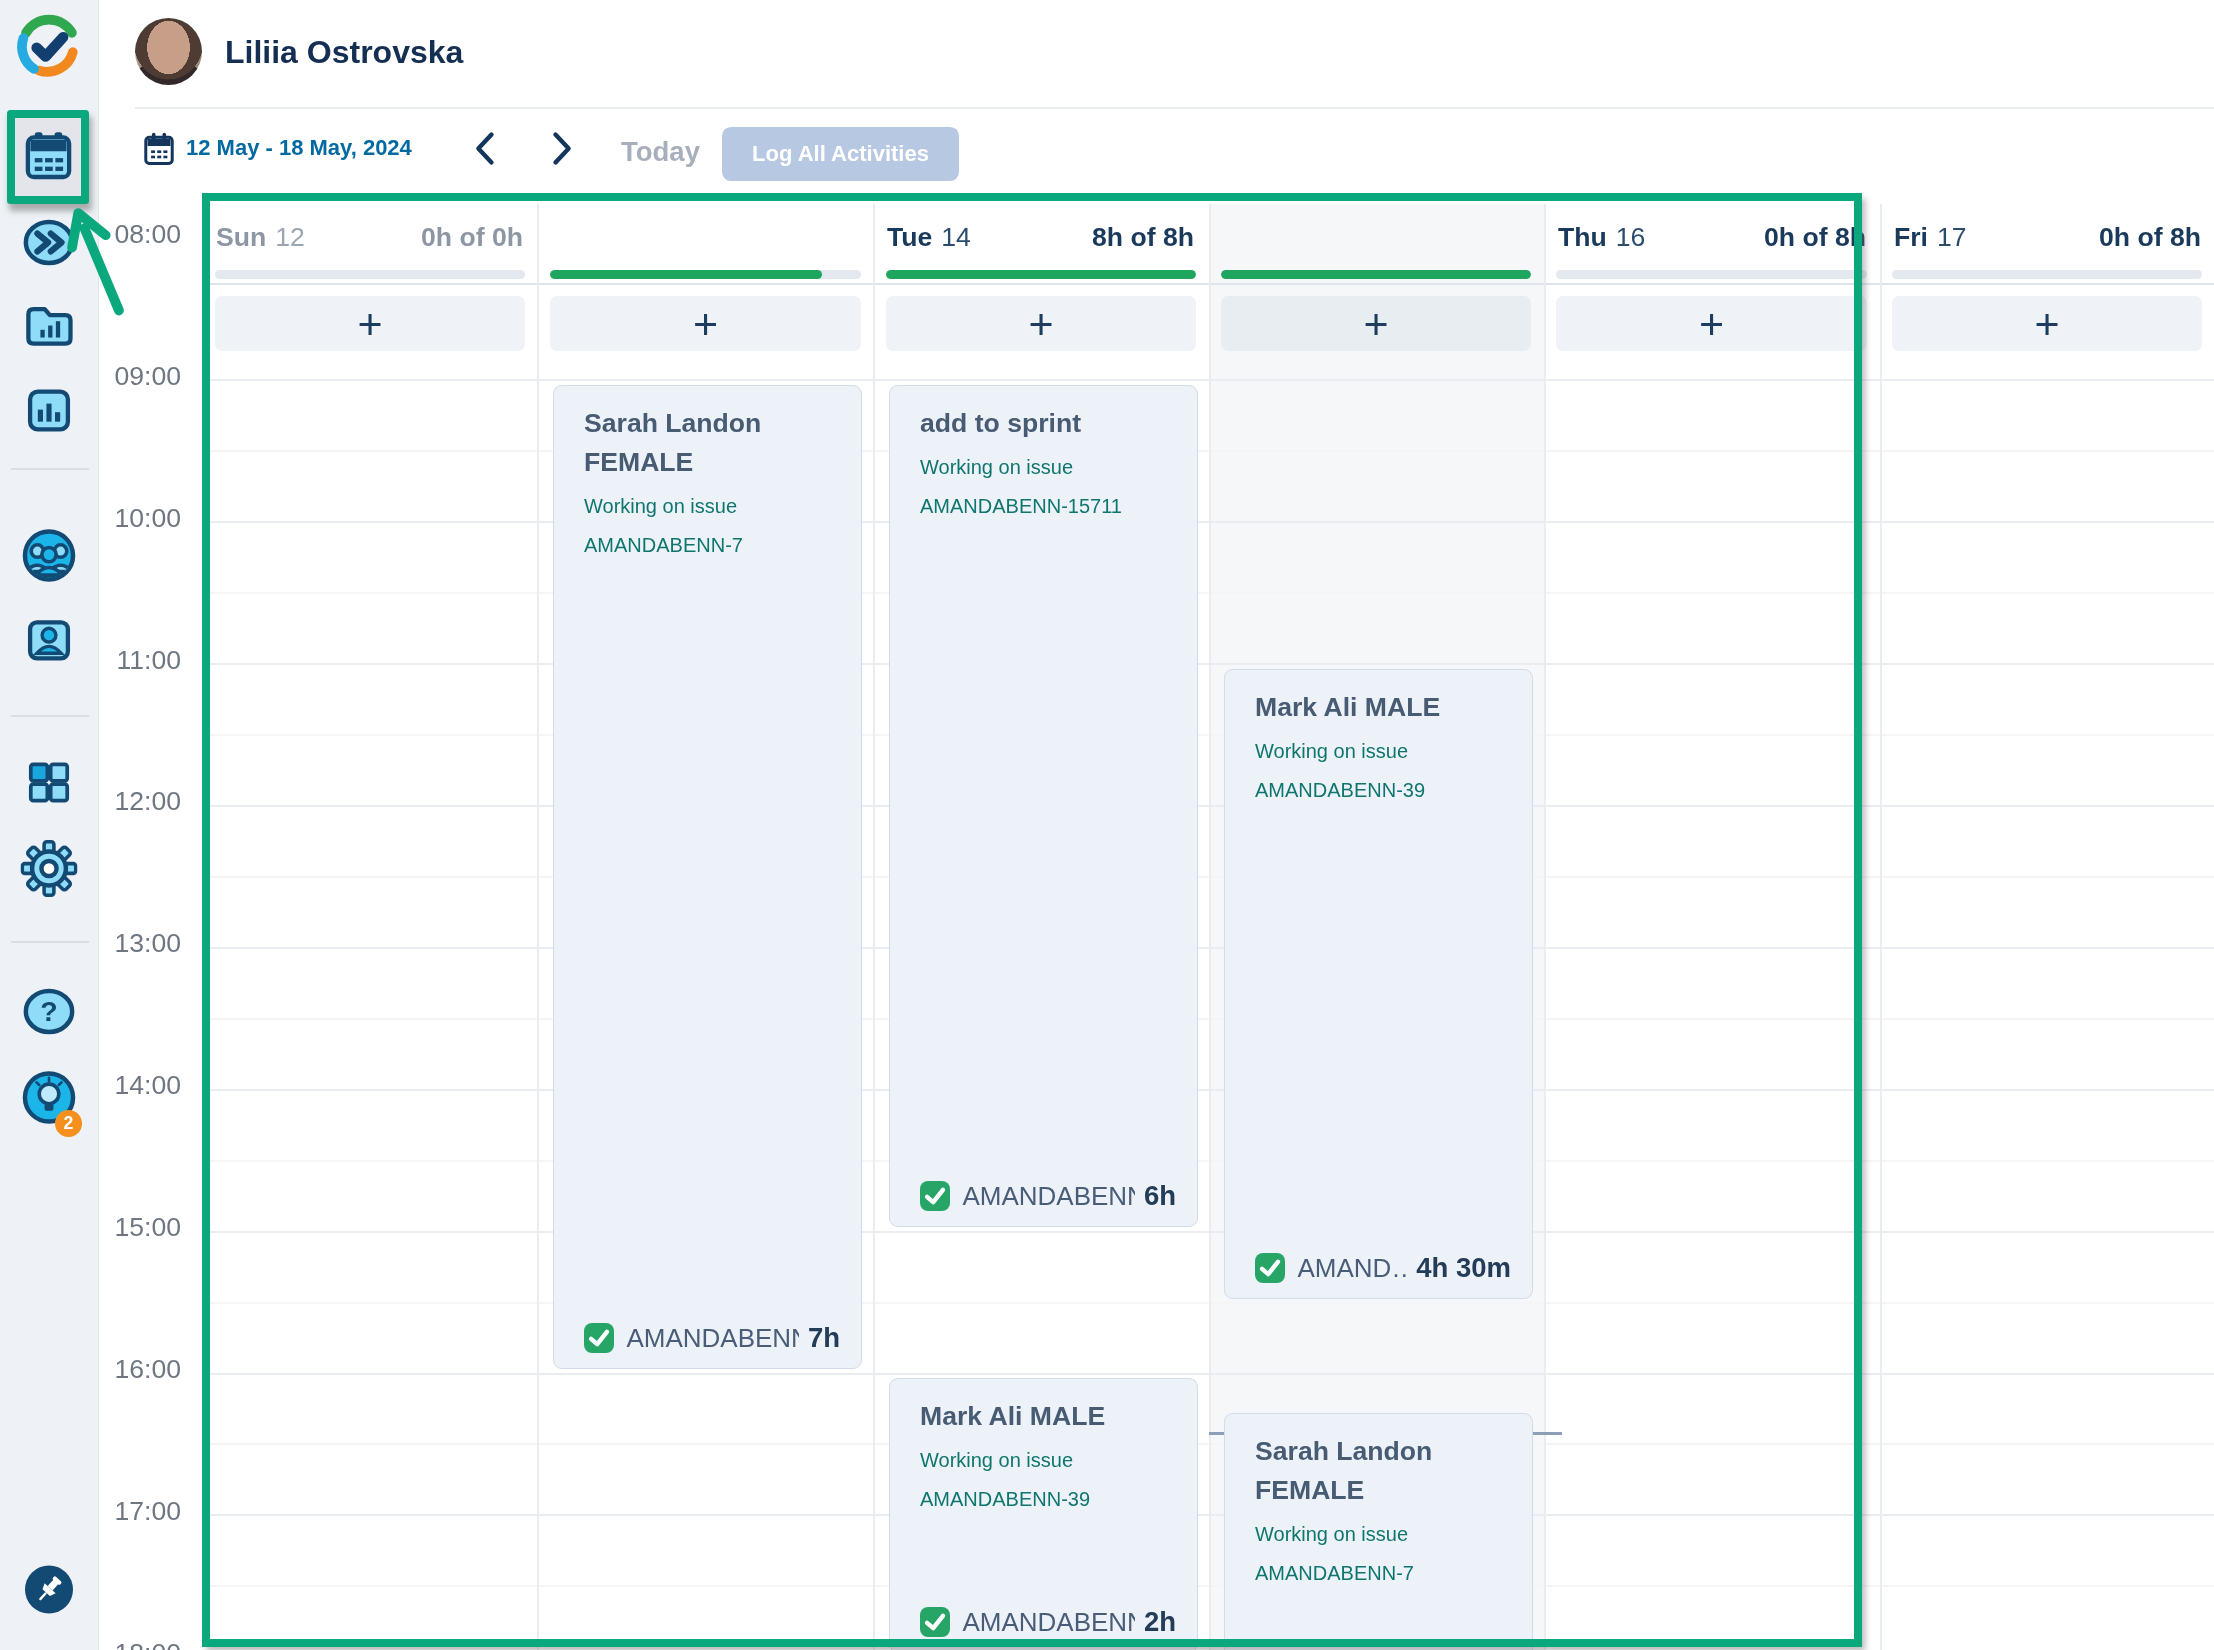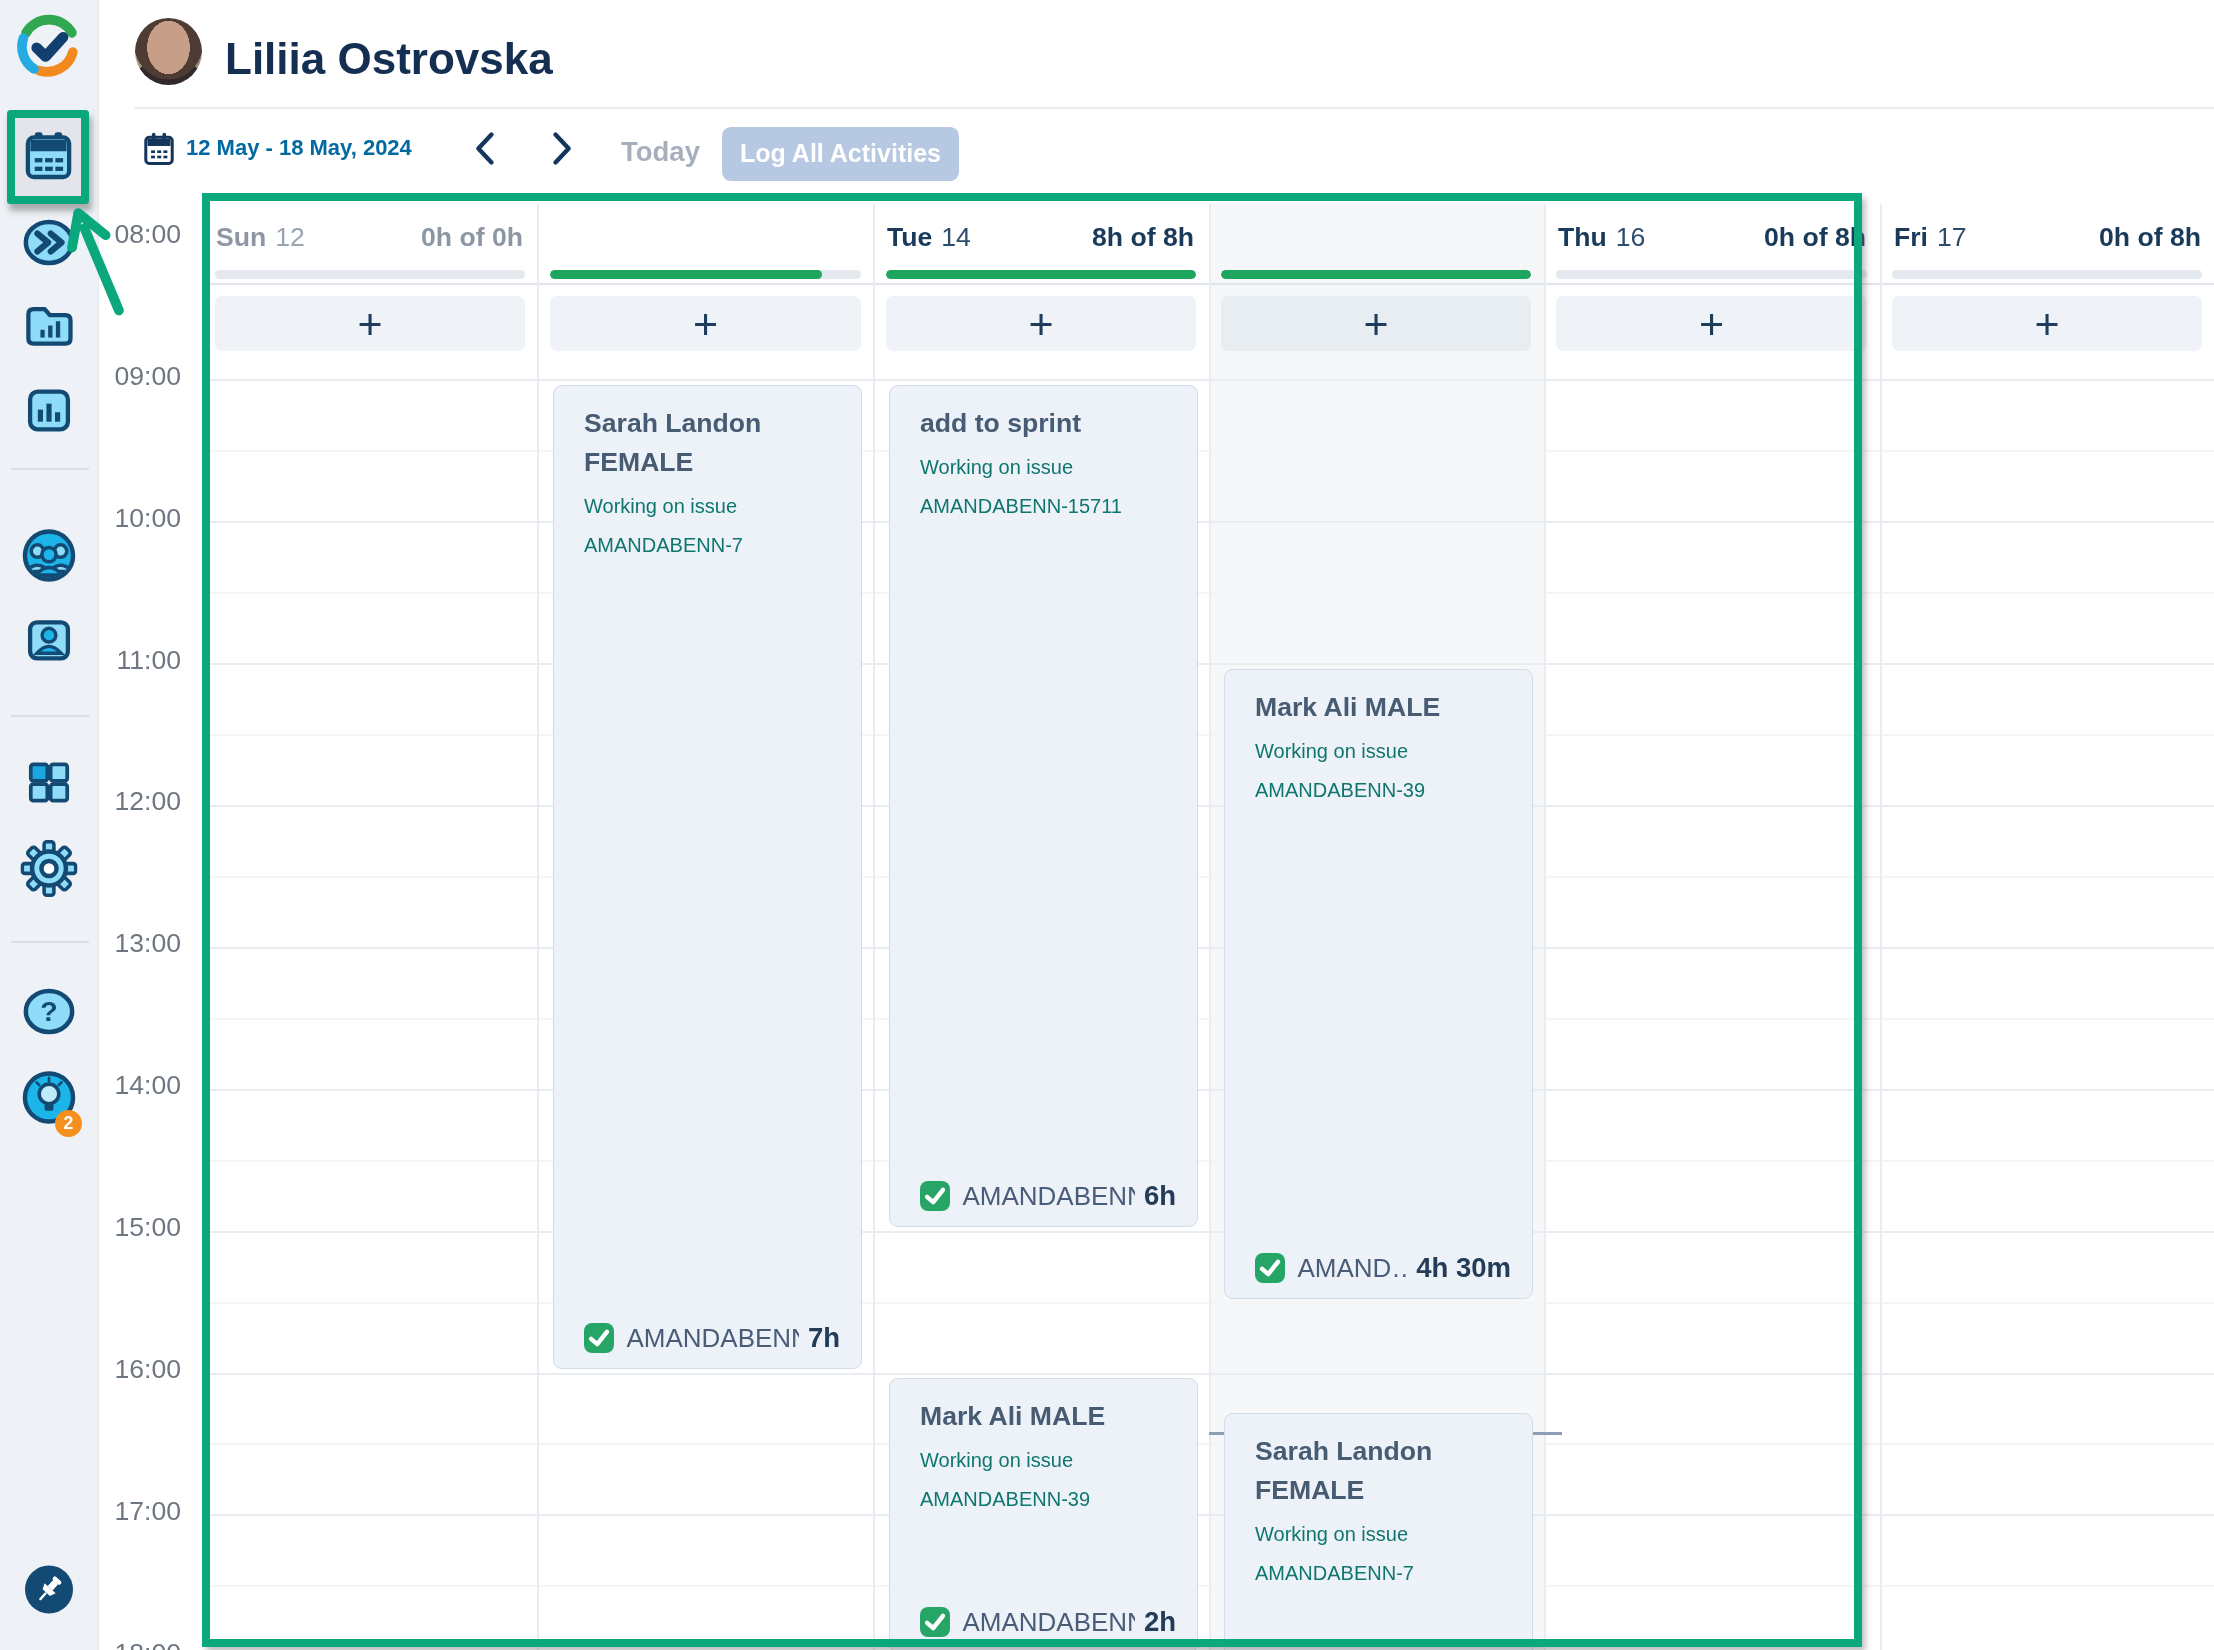--- a/index.html
+++ b/index.html
@@ -29,33 +29,33 @@
   }
   
   .avatar {
     position:absolute; left:135px; top:17.7px; width:67px; height:67px; border-radius:50%;
     background:
       radial-gradient(ellipse 32% 40% at 50% 44%, #c79e88 0 99%, rgba(0,0,0,0) 100%),
       radial-gradient(ellipse 52% 56% at 50% 36%, #4e3b33 0 99%, rgba(0,0,0,0) 100%),
       radial-gradient(ellipse 72% 42% at 50% 108%, #33292b 0 99%, rgba(0,0,0,0) 100%),
       linear-gradient(135deg,#b0a391,#8f8471);
   }
-  .user-name { position:absolute; left:225px; top:34px; font-size:44px; font-weight:bold; color:#142f52; }
+  .user-name { position:absolute; left:225px; top:34px; font-size:32px; font-weight:bold; color:#142f52; }
   .header-divider { position:absolute; left:135px; top:107px; right:0; height:1.8px; background:#e9ecef; }
   
   .toolbar { position:absolute; left:135px; top:115px; height:71px; right:0; }
   .tb-cal-icon { position:absolute; left:7px; top:16px; }
   .date-range { position:absolute; left:51px; top:19.5px; font-size:22px; font-weight:bold; color:#0369a1; }
   .nav-chevron { position:absolute; top:12.4px; width:43px; height:43px; display:flex; align-items:center; justify-content:center; cursor:pointer; }
   .chev-prev { left:328px; } .chev-next { left:406px; }
   .today-btn { position:absolute; left:486px; top:21px; font-size:27.5px; font-weight:bold; color:#a7afbc; }
   .log-all-btn {
     position:absolute; left:587px; top:11.5px; width:237px; height:54px;
     background:#b7c8e2; border:none; border-radius:8.9px;
-    color:#ffffff; font-size:25px; font-weight:bold; font-family:inherit;
+    color:#ffffff; font-size:22px; font-weight:bold; font-family:inherit;
   }
   
   .grid { position:absolute; left:0; top:0; width:2215px; height:1651px; }
   .time-label { position:absolute; width:92px; text-align:right; font-size:26.6px; color:#6e7781; }
   .col-tint { position:absolute; background:#f5f7f9; }
   .v-line { position:absolute; width:1.8px; background:#e9edf1; }
   .h-line { position:absolute; left:202px; width:2013px; height:1.8px; background:#e9edf1; }
   .h-line.half { background:#f3f5f7; }
   .h-line.band { background:#dfe5ea; }
   .day-head { position:absolute; top:204px; height:66px; padding:17.7px 14px 0 14px; display:flex; justify-content:space-between; font-size:26.6px; }

